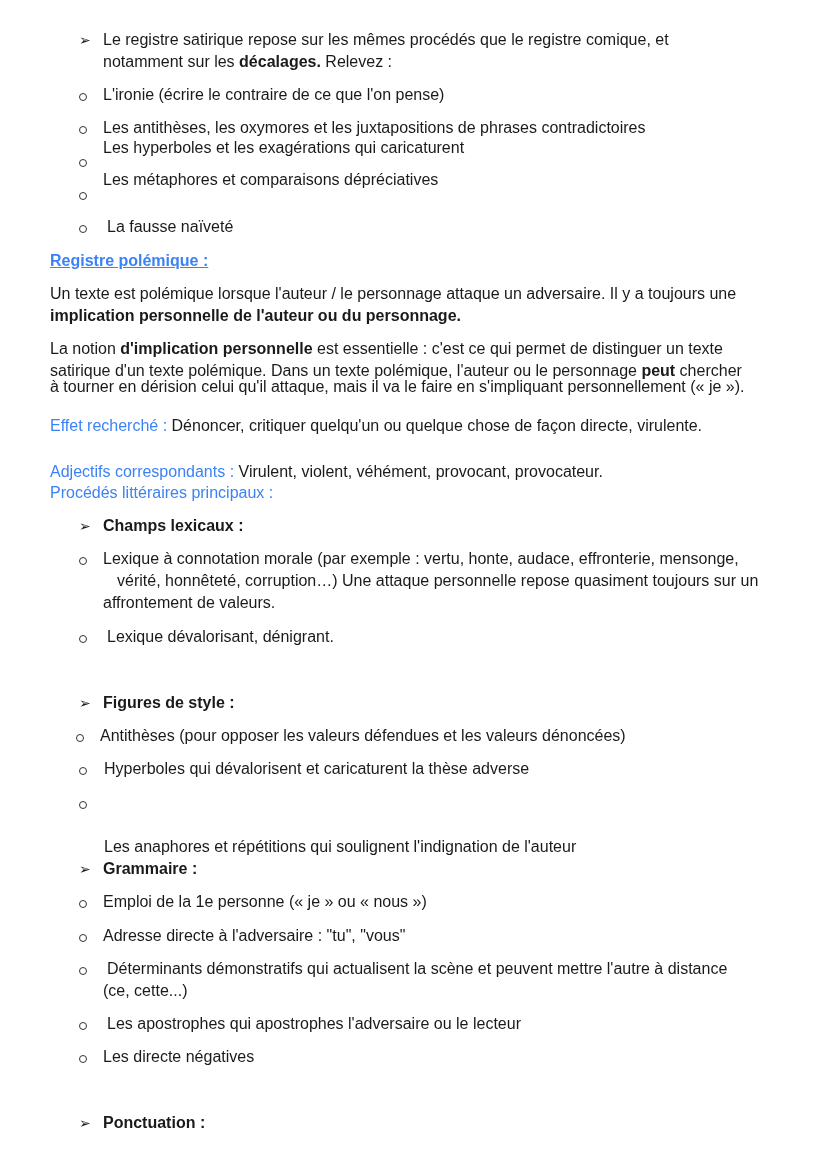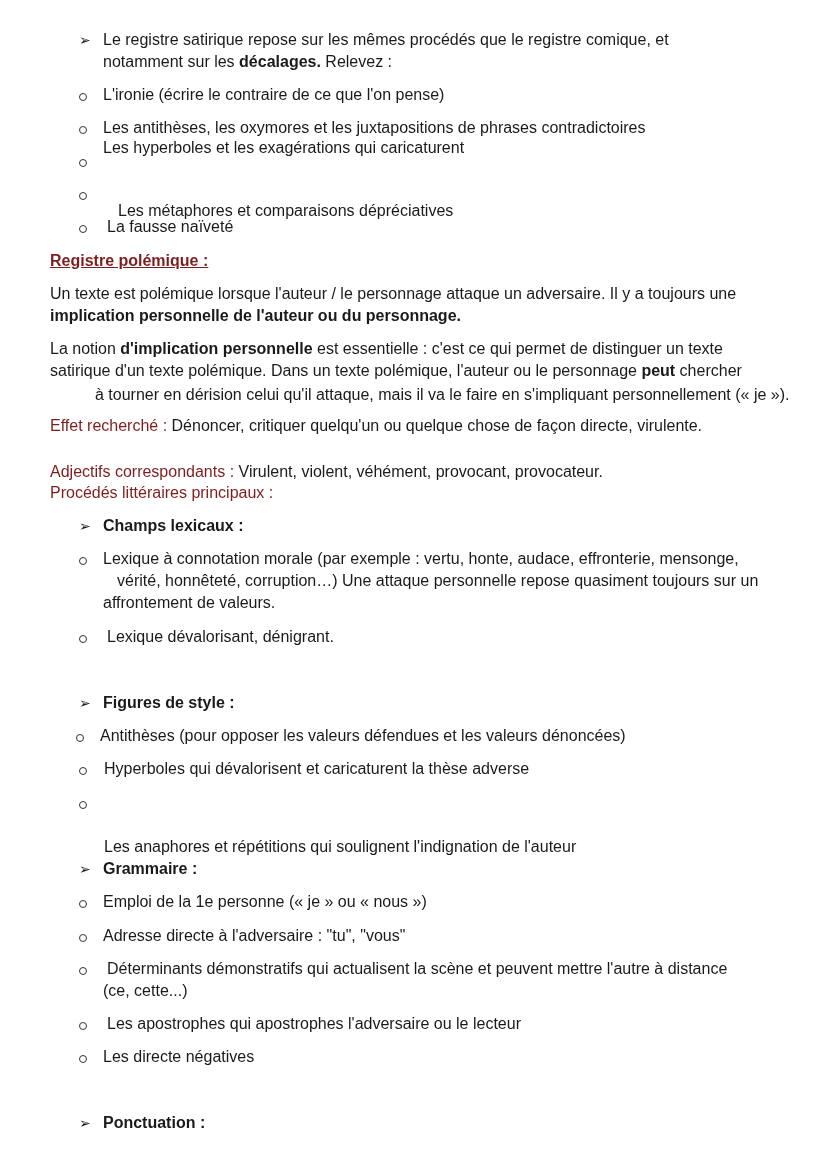--- a/index.html
+++ b/index.html
@@ -35,21 +35,21 @@
       height: 6px;
       border: 1.2px solid #333;
       border-radius: 50%;
       margin-top: 9px;
     }
     .txt {
       position: absolute;
       white-space: nowrap;
       line-height: 22px;
     }
-    .red { color: #7f1d1d; }
+    .red { color: #3b82f6; }
     .bold { font-weight: bold; }
     .underline { text-decoration: underline; }
   </style>
 </head>
 <body>
 
 <div class="page">
 
   <span class="bullet-arrow" style="top:29px;">➢</span>
   <span class="txt" style="left:103px; top:29px;">Le registre satirique repose sur les mêmes procédés que le registre comique, et</span>
@@ -58,33 +58,33 @@
   <span class="bullet-circle" style="top:84px;"></span>
   <span class="txt" style="left:103px; top:84px;">L'ironie (écrire le contraire de ce que l'on pense)</span>
 
   <span class="bullet-circle" style="top:117px;"></span>
   <span class="txt" style="left:103px; top:117px;">Les antithèses, les oxymores et les juxtapositions de phrases contradictoires</span>
 
   <span class="bullet-circle" style="top:150px;"></span>
   <span class="txt" style="left:103px; top:137px;">Les hyperboles et les exagérations qui caricaturent</span>
 
   <span class="bullet-circle" style="top:183px;"></span>
-  <span class="txt" style="left:103px; top:200px;margin-left:15px;">Les métaphores et comparaisons dépréciatives</span>
+  <span class="txt" style="left:103px; top:169px;">Les métaphores et comparaisons dépréciatives</span>
 
   <span class="bullet-circle" style="top:216px;"></span>
   <span class="txt" style="left:107px; top:216px;">La fausse naïveté</span>
 
   <span class="txt red bold underline" style="left:50px; top:250px;">Registre polémique :</span>
 
   <span class="txt" style="left:50px; top:283px;">Un texte est polémique lorsque l'auteur / le personnage attaque un adversaire.  Il y a toujours une</span>
   <span class="txt bold" style="left:50px; top:305px;">implication personnelle de l'auteur ou du personnage.</span>
 
   <span class="txt" style="left:50px; top:338px;"><span>La notion </span><span class="bold">d'implication personnelle</span><span> est essentielle : c'est ce qui permet de distinguer un texte</span></span>
   <span class="txt" style="left:50px; top:360px;"><span>satirique d'un texte polémique. Dans un texte polémique, l'auteur ou le personnage </span><span class="bold">peut</span><span> chercher</span></span>
-  <span class="txt" style="left:50px; top:384px;margin-left:45px;">à tourner en dérision celui qu'il attaque, mais il va le faire en s'impliquant personnellement (« je »).</span>
+  <span class="txt" style="left:50px; top:376px;">à tourner en dérision celui qu'il attaque, mais il va le faire en s'impliquant personnellement (« je »).</span>
 
   <span class="txt" style="left:50px; top:415px;"><span class="red">Effet recherché : </span><span>Dénoncer, critiquer quelqu'un ou quelque chose de façon directe, virulente.</span></span>
 
   <span class="txt" style="left:50px; top:449px;margin-top:12px;"><span class="red">Adjectifs correspondants : </span><span>Virulent, violent, véhément, provocant, provocateur.</span></span>
 
   <span class="txt red" style="left:50px; top:482px;">Procédés littéraires principaux :</span>
 
   <span class="bullet-arrow" style="top:515px;">➢</span>
   <span class="txt bold" style="left:103px; top:515px;">Champs lexicaux :</span>
 

